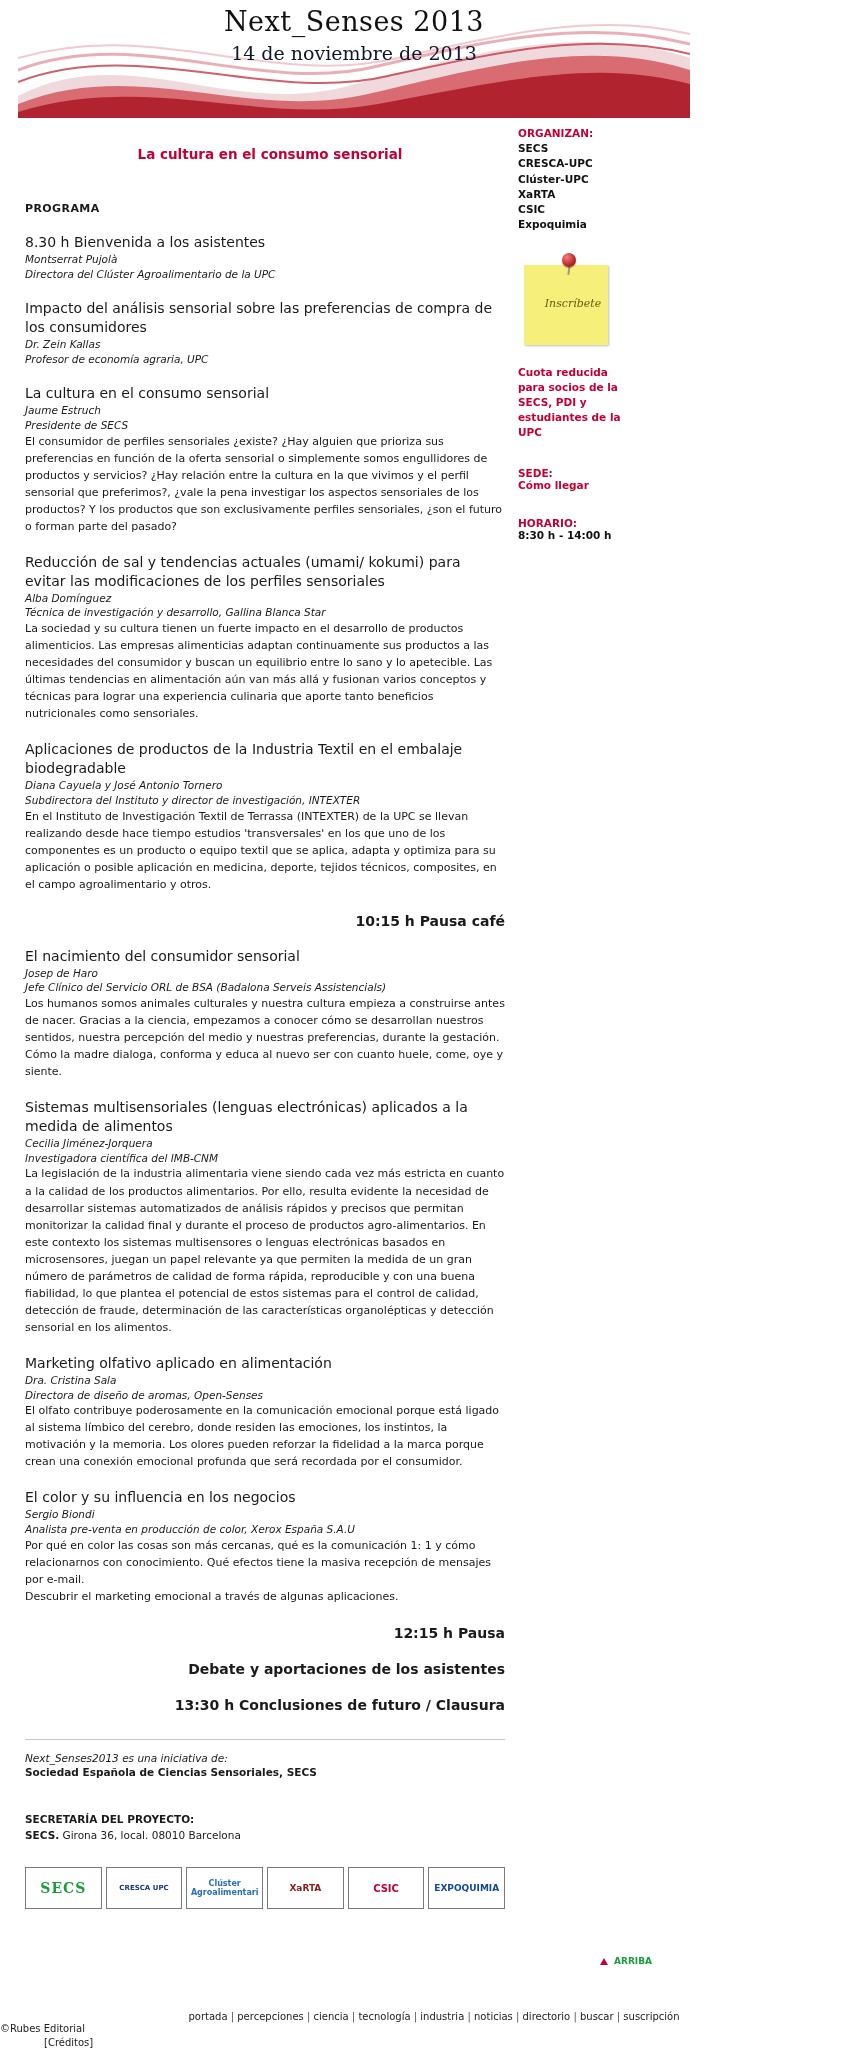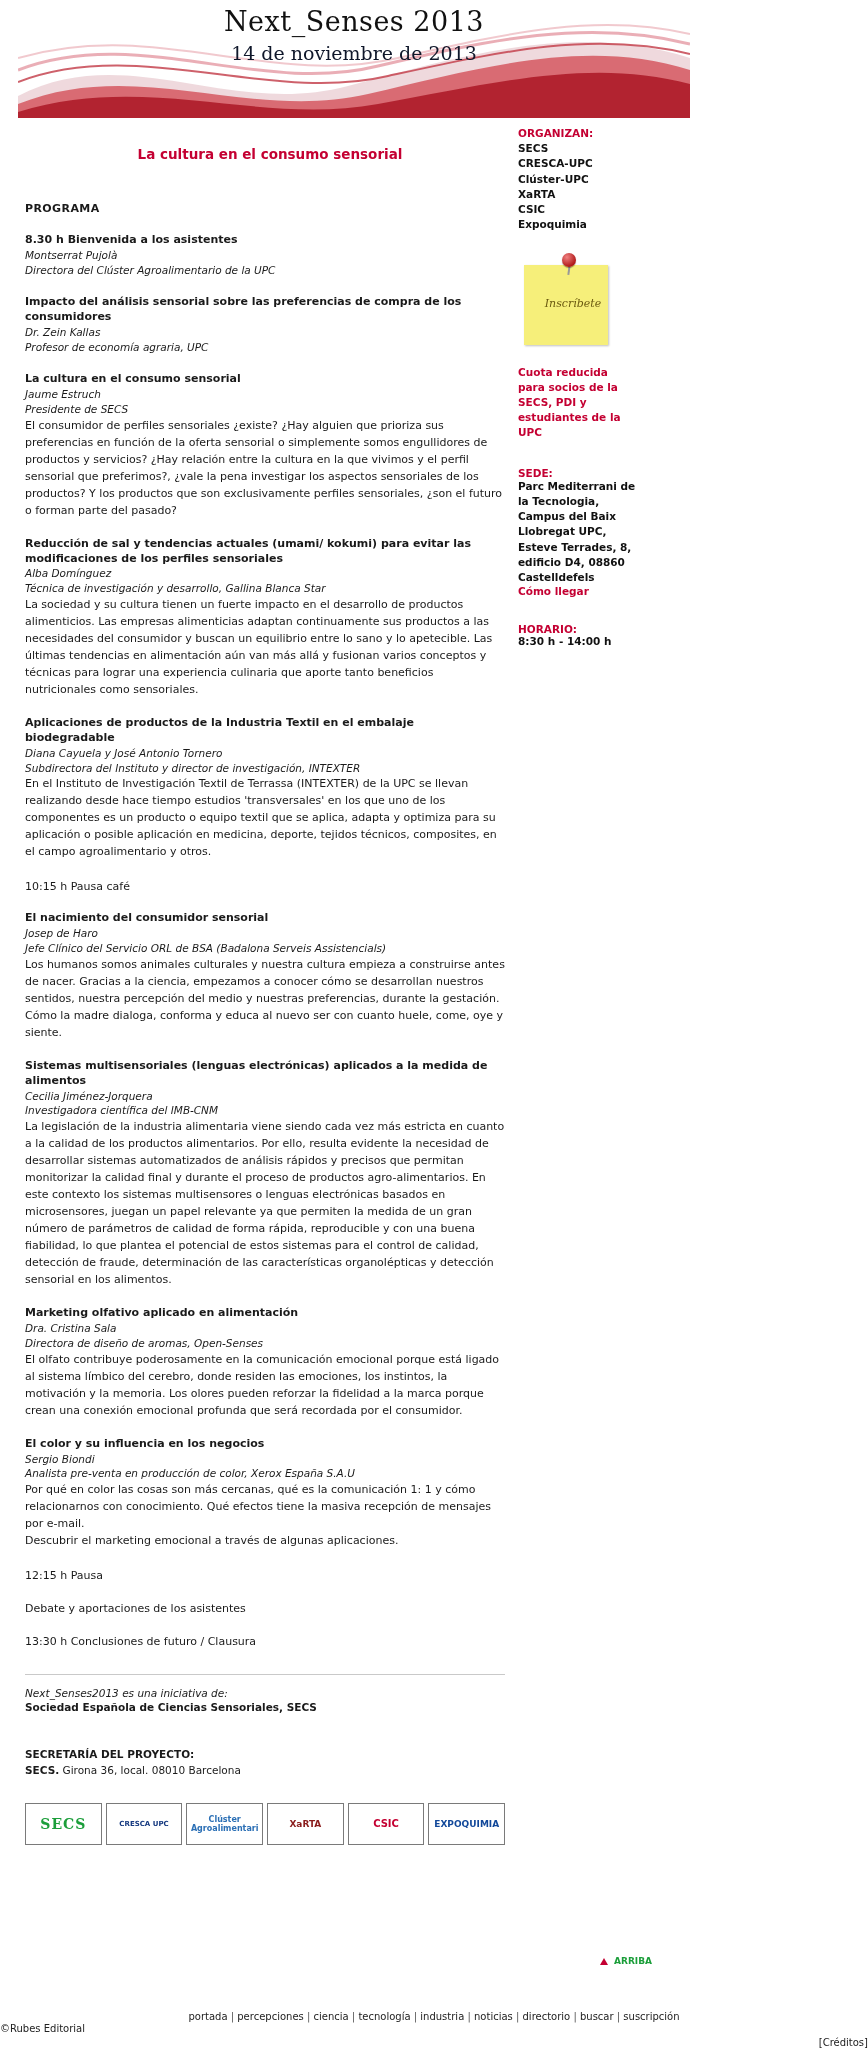--- a/index.html
+++ b/index.html
@@ -84,43 +84,44 @@
 
   .programa {
     font-weight: bold;
     font-size: 11px;
     margin-top: 40px;
     letter-spacing: 0.4px;
   }
 
   .block { margin-top: 18px; }
   .sess-title {
-    font-weight: bold;
-    font-size: 11px;
+    font-weight: normal;
+    font-size: 14px;
     line-height: 1.35;
   }
   .sess-name {
     font-style: italic;
     font-size: 10.5px;
     line-height: 1.4;
   }
   .sess-role {
     font-style: italic;
     font-size: 10.5px;
     line-height: 1.4;
   }
   .para {
     font-size: 11px;
     line-height: 1.55;
     text-align: left;
   }
   .timeline {
-    font-weight: normal;
-    font-size: 11px;
+    font-weight: bold;
+    font-size: 14px;
     margin-top: 20px;
+    text-align: right;
   }
 
   
   .side-h {
     color: #c40032;
     font-weight: bold;
     font-size: 10.5px;
     line-height: 1.45;
   }
   .side-list {
@@ -294,23 +295,23 @@
   .footer-copy {
     position: absolute;
     left: 0; right: 0;
     bottom: 18px;
     text-align: left;
     font-size: 10px;
     color: #222;
   }
   .footer-cred {
     position: absolute;
-    left: 17px; right: 0;
+    left: 4px; right: 0;
     bottom: 4px;
-    text-align: right;
+    text-align: left;
     font-size: 10px;
     color: #222;
     padding-left: 40px;
   }
 </style>
 </head>
 <body>
 
 <div class="page">
 
@@ -451,21 +452,20 @@
       <div class="postit-wrap">
         <div class="postit"></div>
         <div class="postit-text">Inscríbete</div>
         <div class="pin-needle"></div>
         <div class="pin"></div>
       </div>
 
       <div class="side-note">Cuota reducida para socios de la SECS, PDI y estudiantes de la UPC</div>
 
       <div class="side-sede-h">SEDE:</div>
-      <div class="side-addr">Parc Mediterrani de la Tecnologia, Campus del Baix Llobregat UPC, Esteve Terrades, 8, edificio D4, 08860 Castelldefels</div>
       <a class="side-link" href="#">Cómo llegar</a>
 
       <div class="side-hor-h">HORARIO:</div>
       <div class="side-hor">8:30 h - 14:00 h</div>
     </div>
   </div>
 
   <div class="arriba">
     <span class="tri"></span>
     <span>ARRIBA</span>

